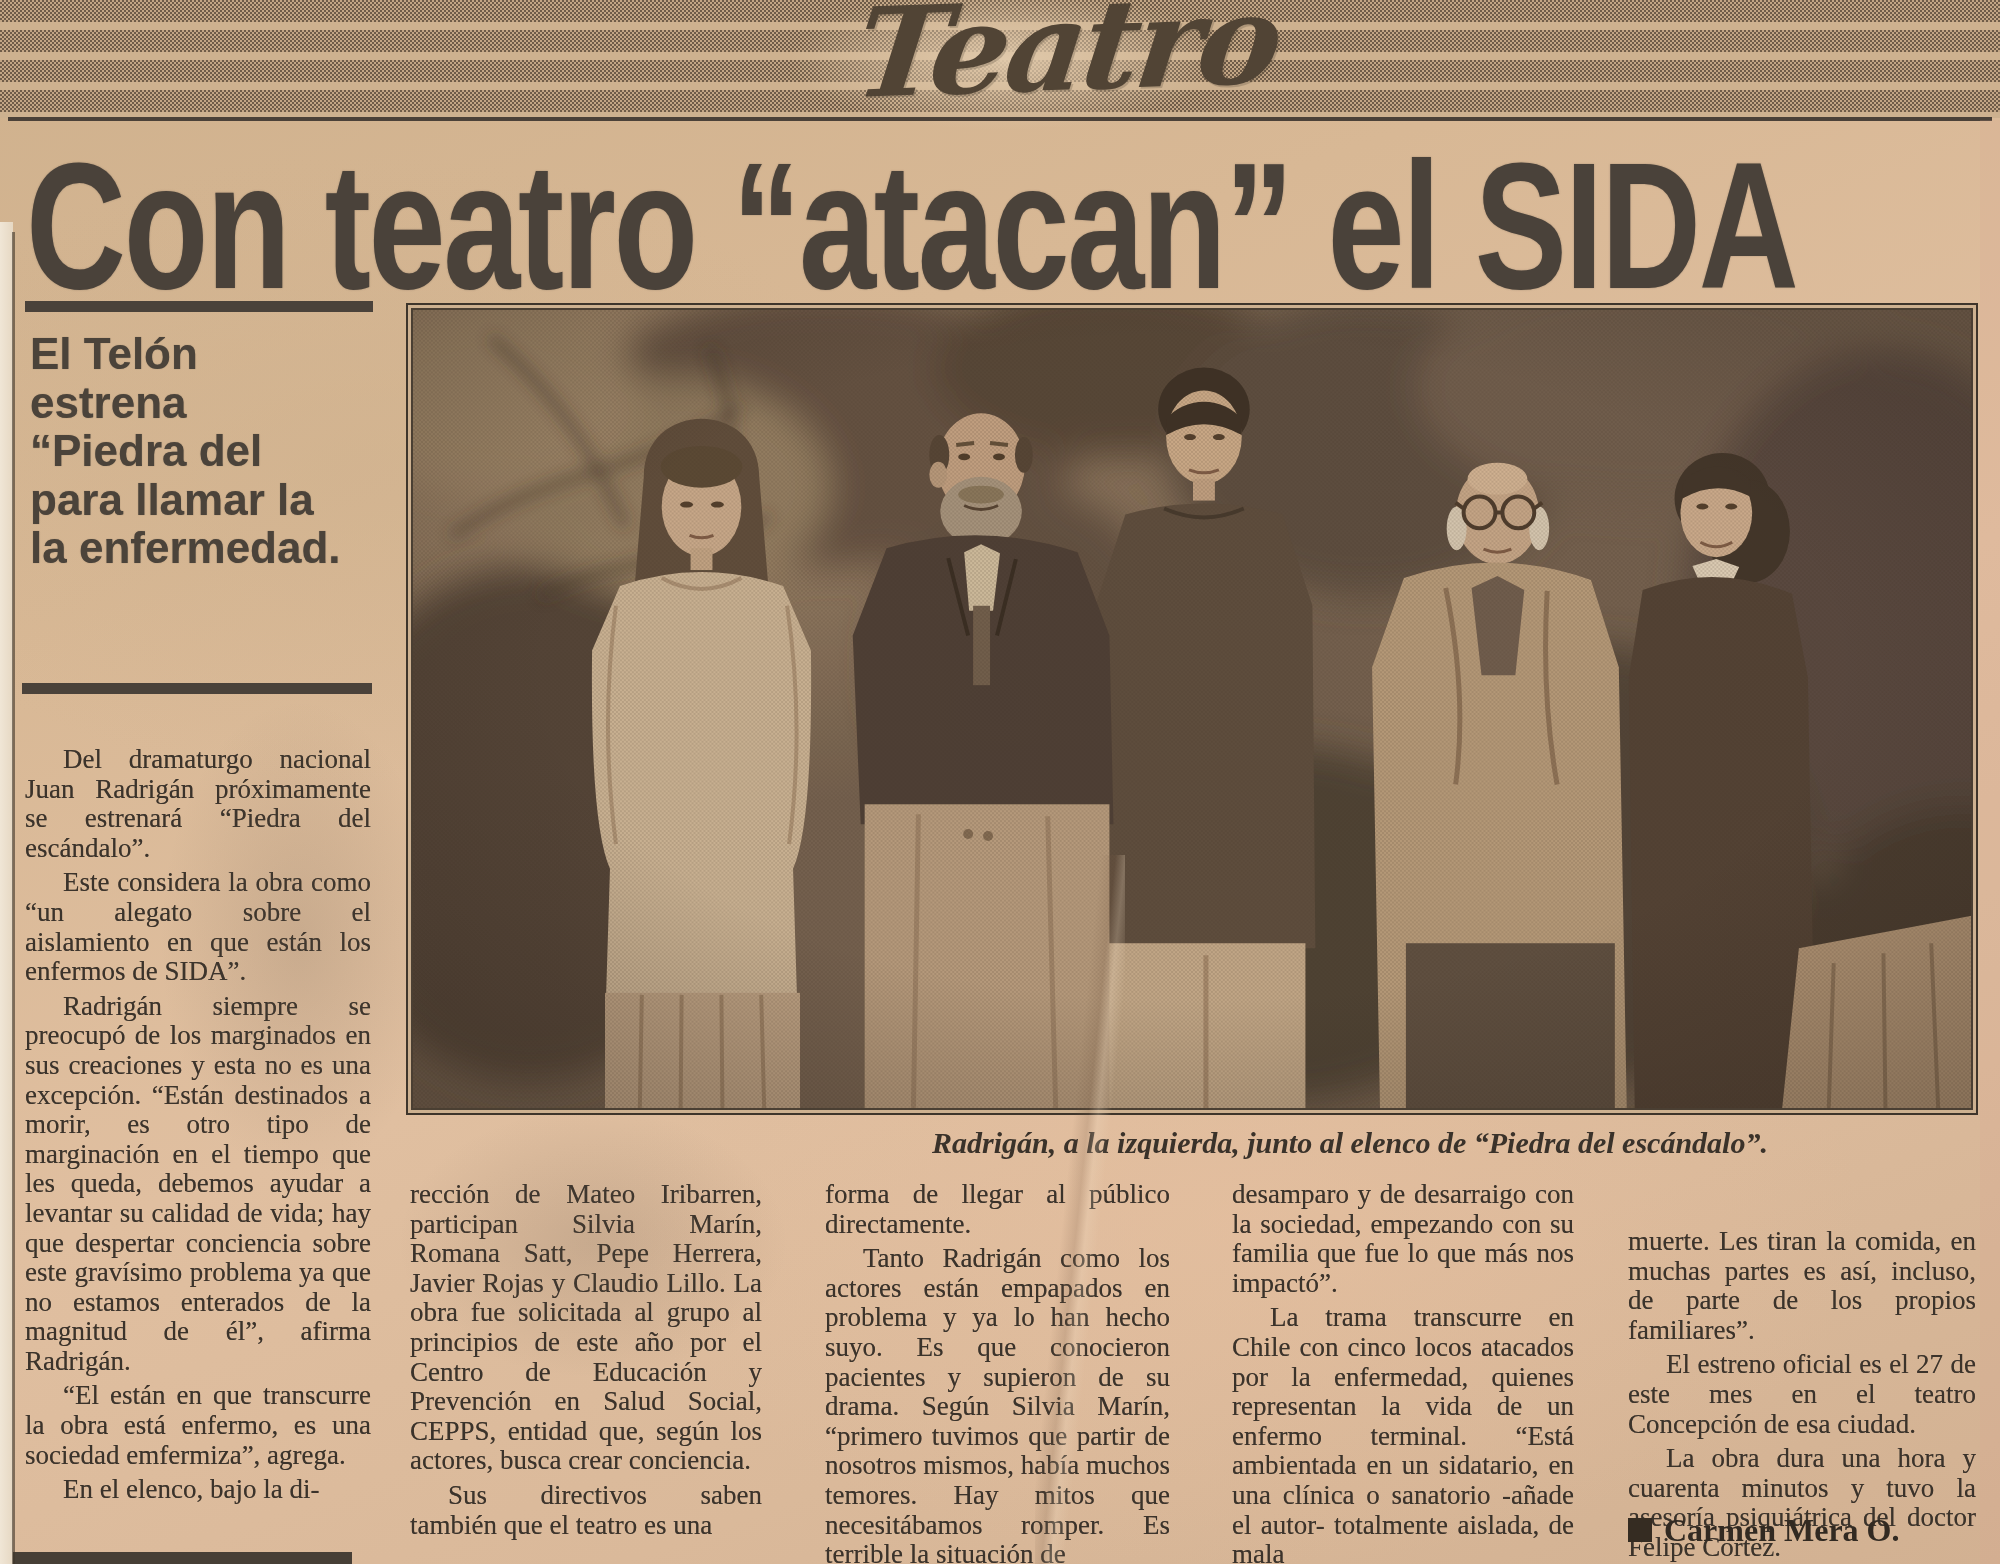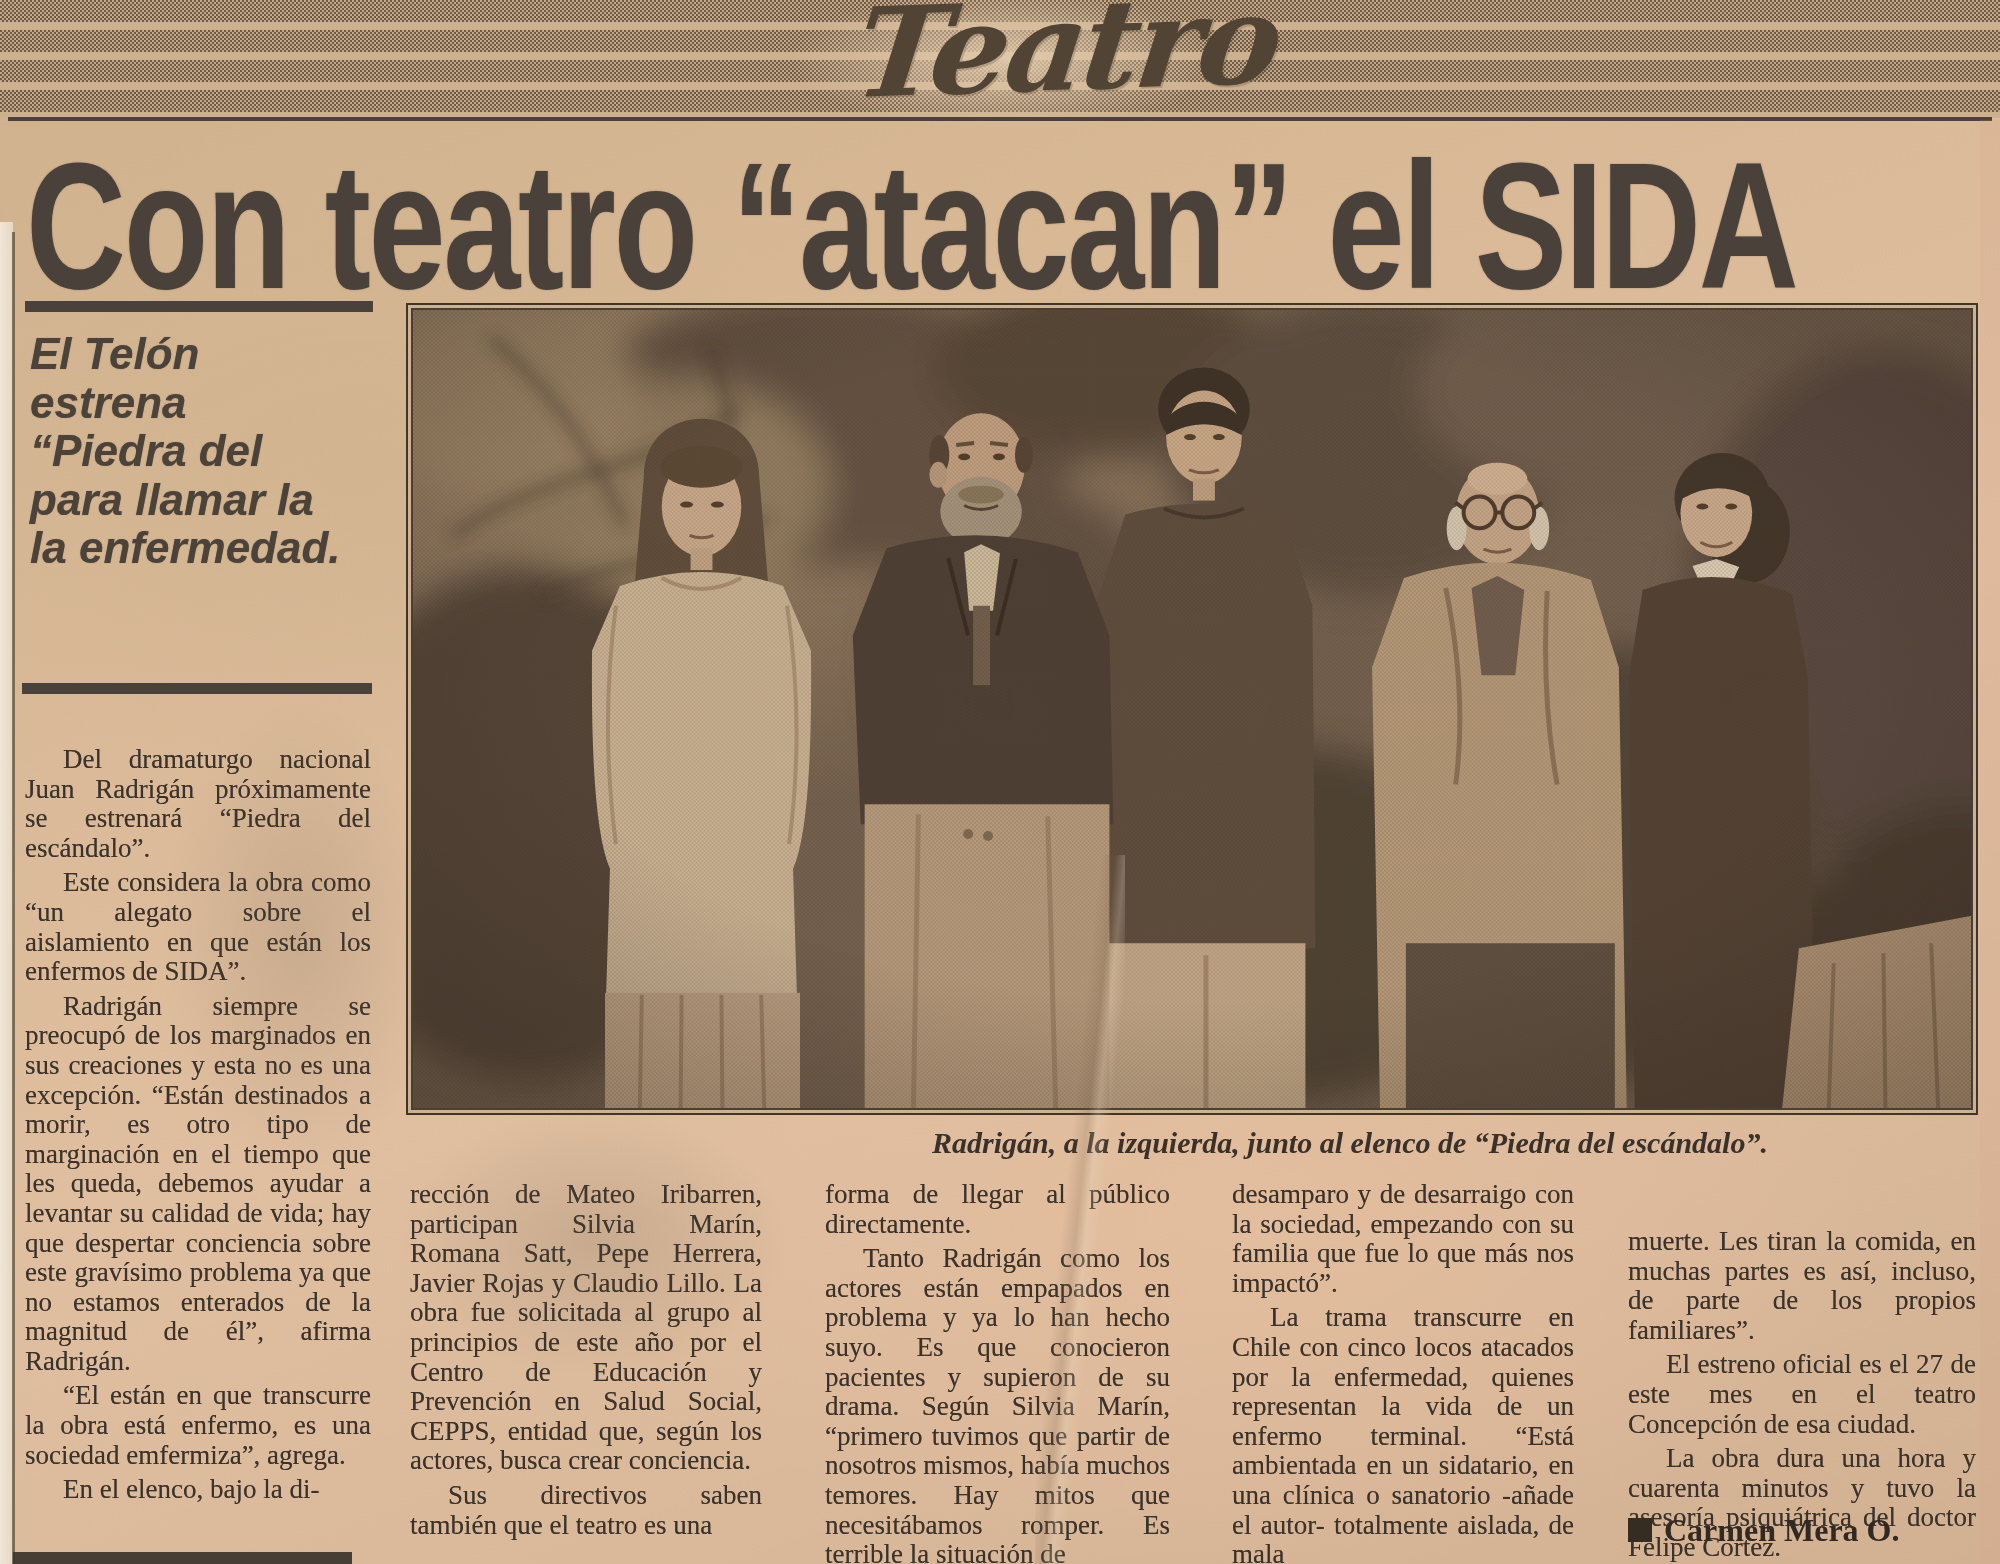--- a/index.html
+++ b/index.html
@@ -45,21 +45,20 @@
 
   
   .deck-bar { position:absolute; height:11px; background:#4a423a; }
   .bar-top    { left:25px; top:301px; width:348px; }
   .bar-bottom { left:22px; top:683px; width:350px; }
   .deck {
     position:absolute; left:30px; top:330px; width:345px;
     font-family:"Liberation Sans", sans-serif; font-weight:bold;
     font-size:44px; line-height:48.5px; color:#4b433a;
     text-shadow:0 0 1px rgba(75,67,58,.5);
-    font-style:italic;
   }
 
   
   .photo {
     position:absolute; left:406px; top:303px; width:1572px; height:812px;
     border:2px solid #3e352b; background:#cdb190; padding:3px;
   }
   .photo svg { display:block; width:100%; height:100%; }
   .caption {
     position:absolute; left:700px; top:1126px; width:1300px; text-align:center;

